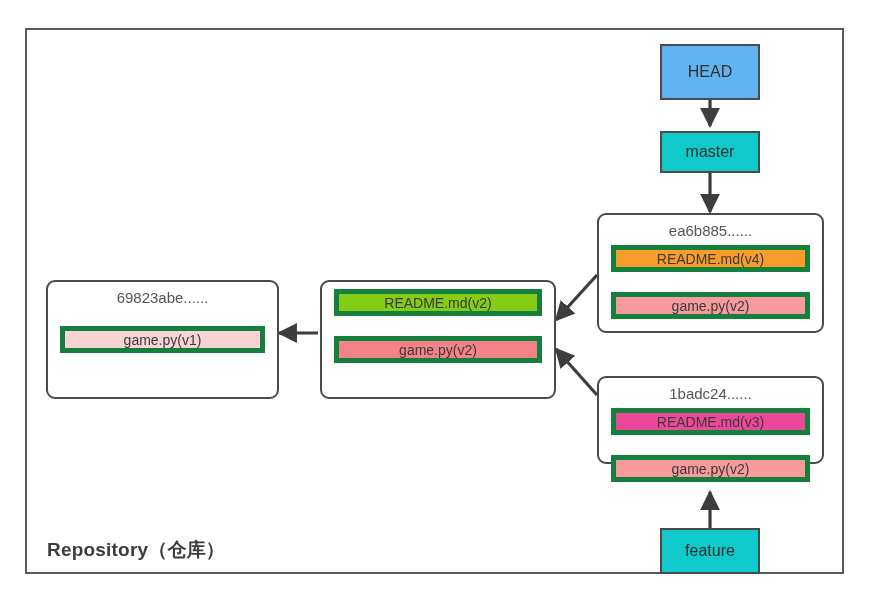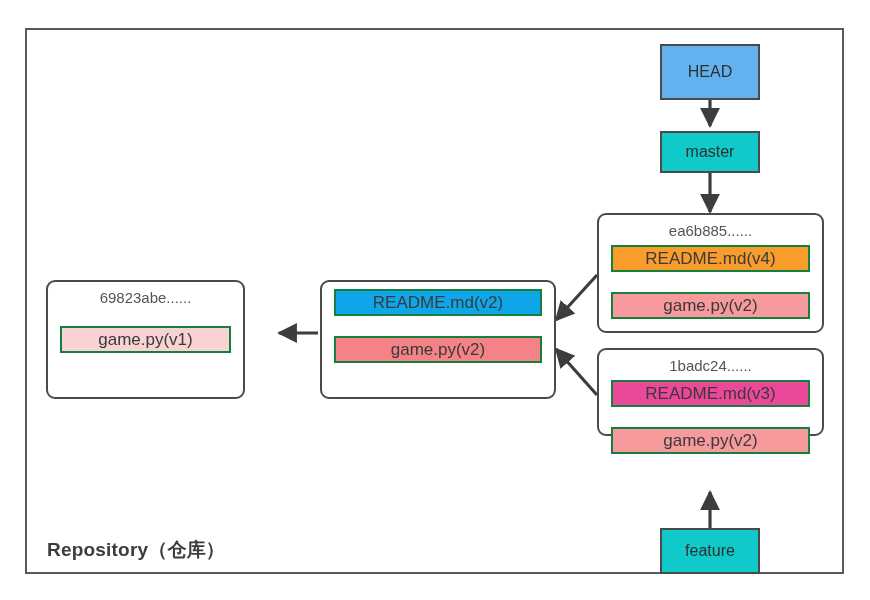--- a/index.html
+++ b/index.html
@@ -60,26 +60,26 @@
   }
   .commit-hash {
     text-align: center;
     font-size: 15px;
     color: #555555;
     margin-bottom: 6px;
     white-space: nowrap;
   }
   .file-chip {
     box-sizing: border-box;
-    border: 2px solid #15803d;
+    border: 5px solid #15803d;
     height: 27px;
     display: flex;
     align-items: center;
     justify-content: center;
-    font-size: 17px;
+    font-size: 14px;
     color: #3a3a3a;
     margin-bottom: 7px;
     white-space: nowrap;
   }
   .file-chip:last-child { margin-bottom: 0; margin-top: 20px; }
 
   svg.arrows {
     position: absolute;
     left: 0;
     top: 0;
@@ -121,35 +121,35 @@
   </div>
 
   <div class="ref-box" style="left: 660px; top: 131px; width: 100px; height: 42px; background: rgb(15, 201, 203);">
     <span>master</span>
   </div>
 
   <div class="ref-box" style="left: 660px; top: 528px; width: 100px; height: 46px; background: rgb(15, 201, 203);">
     <span>feature</span>
   </div>
 
-  <div class="commit" style="left:46px; top:280px; width:199px; height:119px;">
+  <div class="commit" style="left:46px; top:280px; width:233px; height:119px;">
     <div class="commit-hash">69823abe......</div>
     <div class="file-chip" style="background: rgb(249, 210, 212);">game.py(v1)</div>
   </div>
 
   <div class="commit" style="left:320px; top:280px; width:236px; height:119px;">
-    <div class="file-chip" style="background: #0ea5e9;">README.md(v2)</div>
+    <div class="file-chip" style="background: #84cc16;">README.md(v2)</div>
     <div class="file-chip" style="background: rgb(245, 130, 135);">game.py(v2)</div>
   </div>
 
   <div class="commit" style="left:597px; top:213px; width:227px; height:120px;">
     <div class="commit-hash">ea6b885......</div>
     <div class="file-chip" style="background: rgb(248, 156, 44);">README.md(v4)</div>
     <div class="file-chip" style="background: rgb(247, 154, 158);">game.py(v2)</div>
   </div>
 
-  <div class="commit" style="left:597px; top:348px; width:227px; height:88px;">
+  <div class="commit" style="left:597px; top:376px; width:227px; height:88px;">
     <div class="commit-hash">1badc24......</div>
     <div class="file-chip" style="background: #ec4899;">README.md(v3)</div>
     <div class="file-chip" style="background: rgb(247, 154, 158);">game.py(v2)</div>
   </div>
 
 </div>
 
 </body></html>

